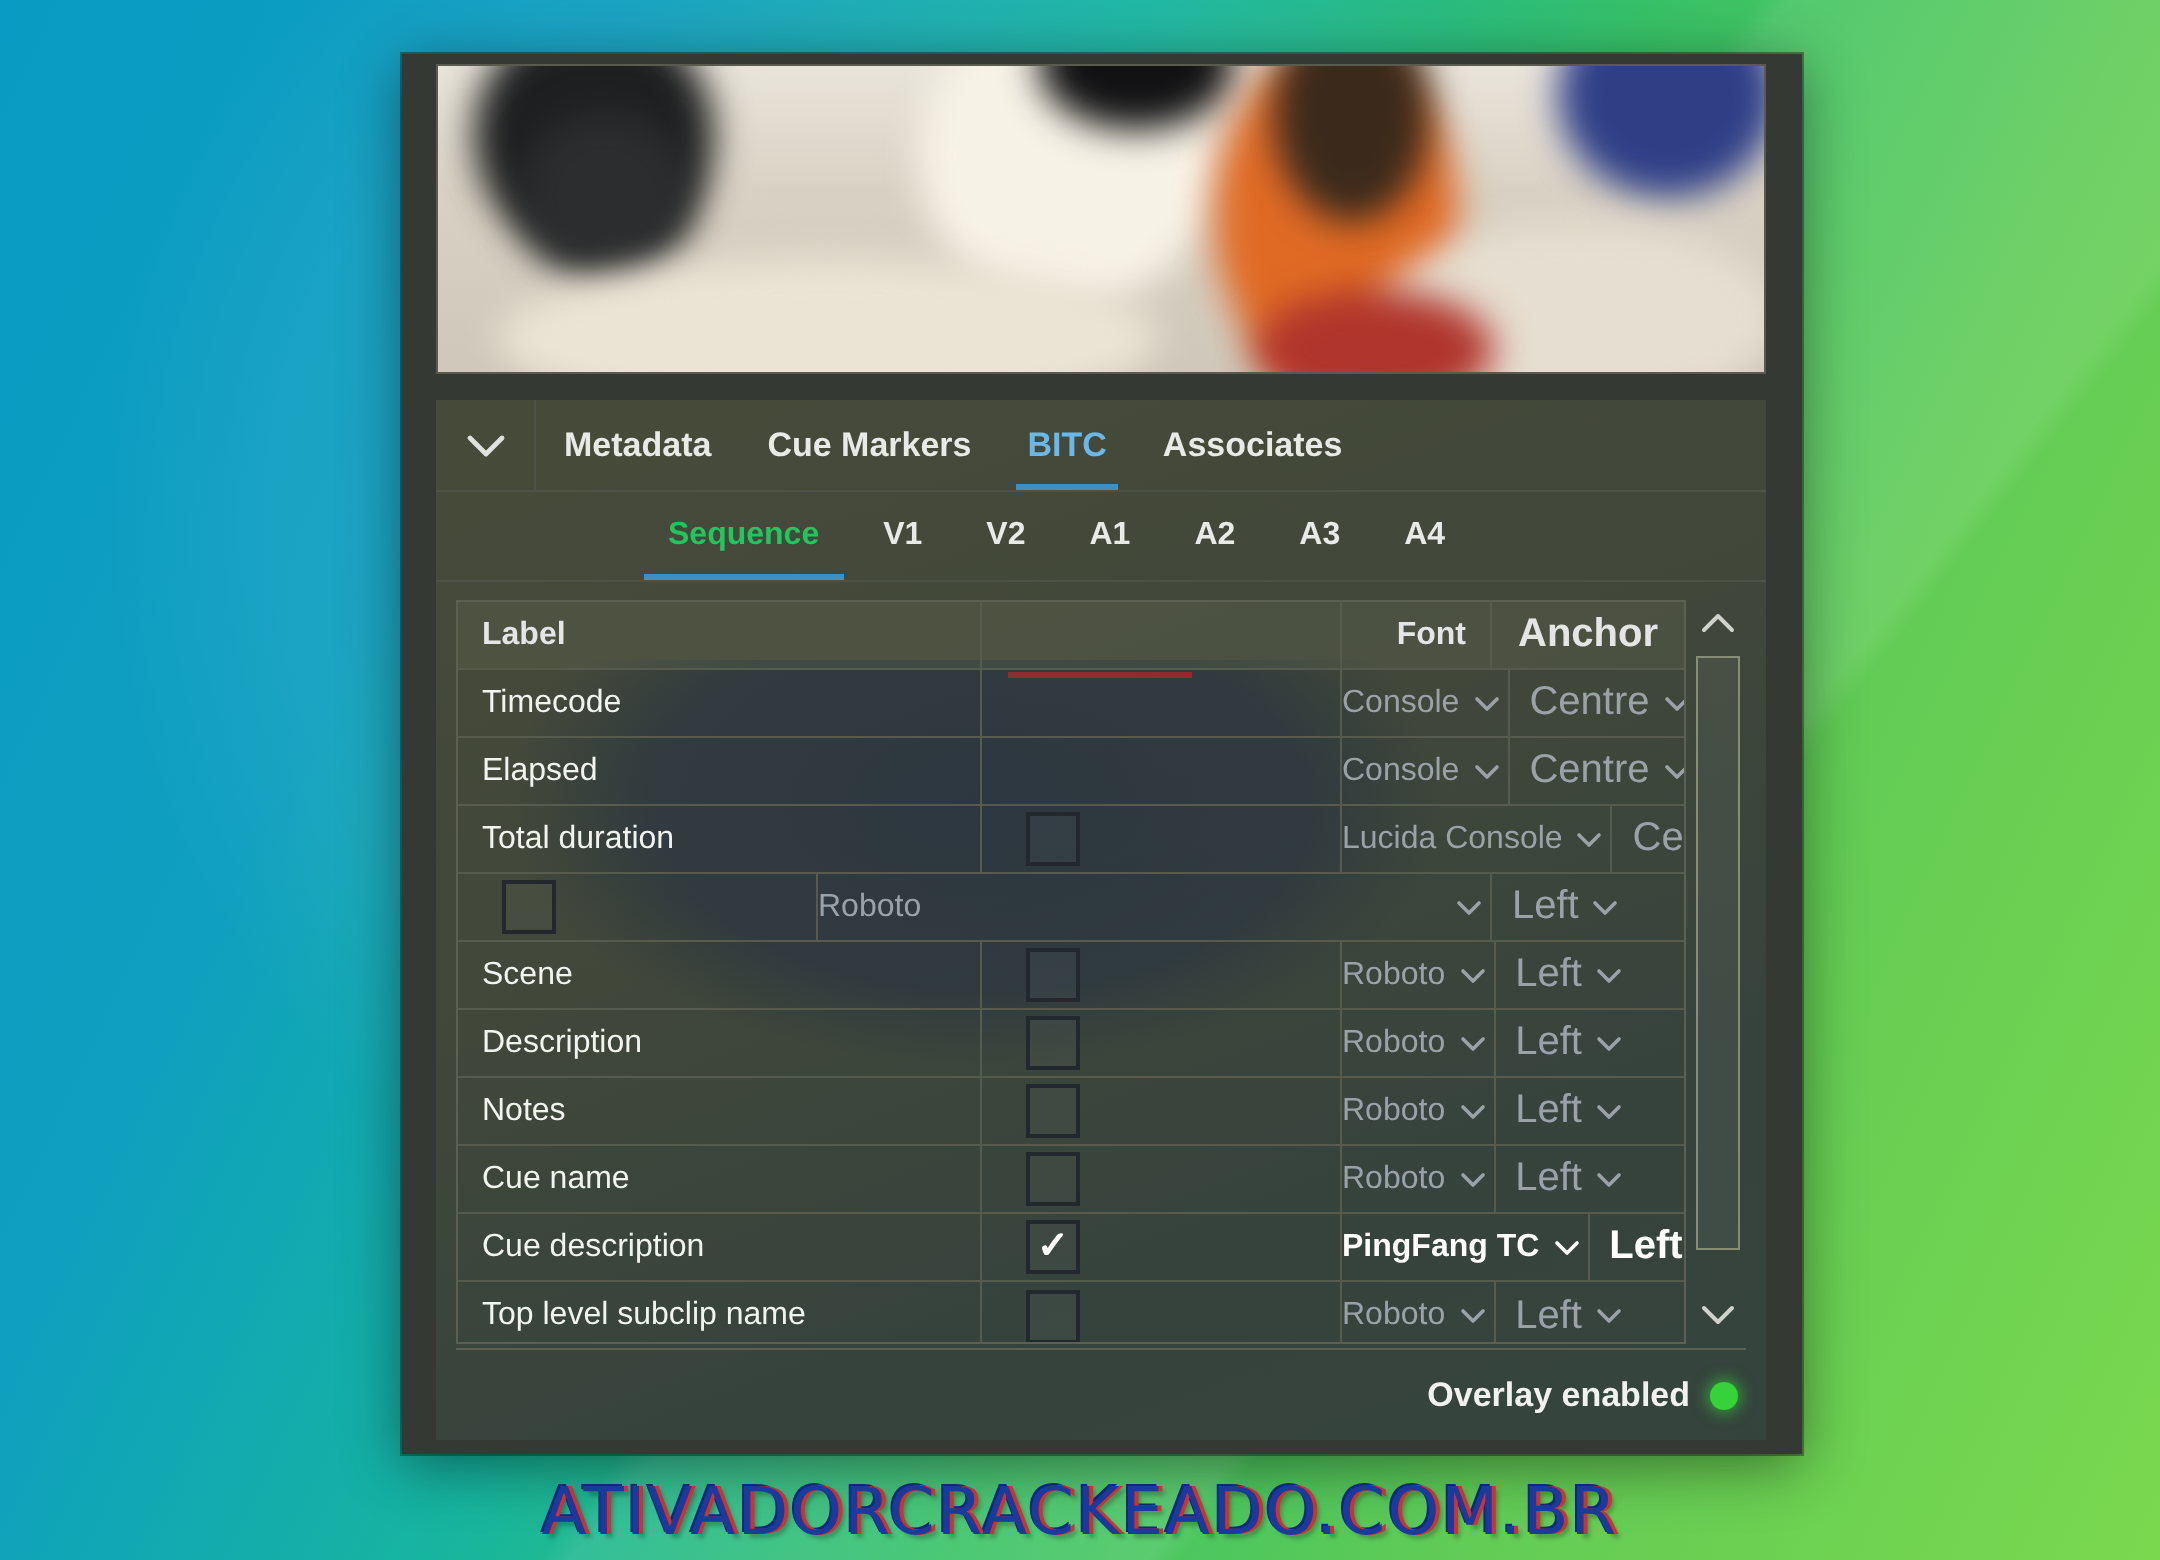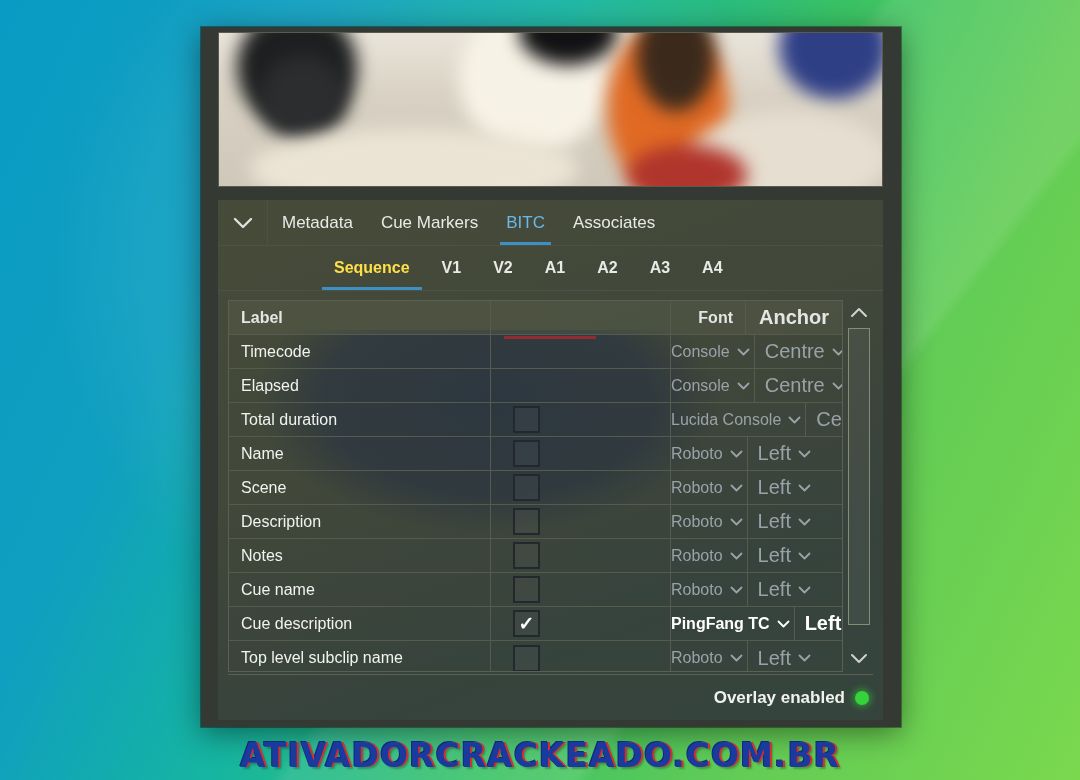--- a/index.html
+++ b/index.html
@@ -91,38 +91,38 @@
     width:50px;height:45px;display:flex;align-items:center;justify-content:center;
     border-right:1px solid #4d5247;
     box-sizing:border-box;
     cursor:pointer;
   }
   .chev{display:inline-block;}
   .chev svg{display:block;}
   .tab{
     font-size:17px;color:#e8eae6;
     padding:0 14px;height:45px;line-height:45px;
-    position:relative;cursor:pointer;white-space:nowrap;
+    position:relative;cursor:pointer;white-space:nowrap;font-weight:bold;
   }
   .tab.active{color:#6ab8e8;}
   .tab.active:after{
     content:"";position:absolute;left:8px;right:8px;bottom:0;height:3px;background:#3d8fc4;
   }
 
   #tabbar2{
     position:absolute;left:0;top:46px;width:100%;height:45px;
     display:flex;align-items:center;
     border-bottom:1px solid #4d5247;
     box-sizing:border-box;padding-left:100px;
   }
   .tab2{
     font-size:16px;color:#e8eae6;font-weight:bold;
     padding:0 16px;height:44px;line-height:44px;position:relative;cursor:pointer;
   }
-  .tab2.active{color:#fde047;}
+  .tab2.active{color:#22c55e;}
   .tab2.active:after{
     content:"";position:absolute;left:4px;right:4px;bottom:0;height:3px;background:#3d8fc4;
   }
 
   
   #table-wrap{
     position:absolute;left:10px;top:100px;right:40px;bottom:48px;
     border:1px solid #5b6052;
     box-sizing:border-box;
     overflow:hidden;
@@ -202,21 +202,21 @@
   #status-text{font-size:17px;color:#f0f2ee;font-weight:bold;}
   #status-dot{
     width:14px;height:14px;border-radius:50%;
     background:#35d23a;box-shadow:0 0 7px 2px rgba(53,210,58,.55);
   }
 
   
   #watermark{
     position:absolute;left:0;right:0;top:736px;text-align:center;
     font-family:"DejaVu Sans", sans-serif;
-    font-size:33px;font-weight:bold;letter-spacing:1px;
+    font-size:33px;font-weight:normal;letter-spacing:1px;
     color:#1a3a9e;
     text-shadow:2px 0 0 #d32f2f, -1px -1px 0 #0d2a7a, 3px 2px 2px rgba(0,0,0,.25);
     text-transform:uppercase;
     white-space:nowrap;
   }
 </style>
 </head>
 <body>
 
 <div id="bg">
@@ -327,21 +327,20 @@
                 <svg width="13" height="8" viewBox="0 0 13 8" style="flex:0 0 auto">
                   <path d="M1.5 1.5 L6.5 6.5 L11.5 1.5" stroke="currentColor" stroke-width="1.8" fill="none" stroke-linecap="round" stroke-linejoin="round"></path>
                 </svg>
               </span>
             </div>
             <div class="c-anchor">
               <span>Centre</span>
             </div>
           </div>
           <div class="trow">
-            <div class="c-label">Name</div>
             <div class="c-check">
               <div class="cbox"></div>
             </div>
             <div class="c-font">
               <span>Roboto</span>
               <span style="display: flex;">
                 <svg width="13" height="8" viewBox="0 0 13 8" style="flex:0 0 auto">
                   <path d="M1.5 1.5 L6.5 6.5 L11.5 1.5" stroke="currentColor" stroke-width="1.8" fill="none" stroke-linecap="round" stroke-linejoin="round"></path>
                 </svg>
               </span>

